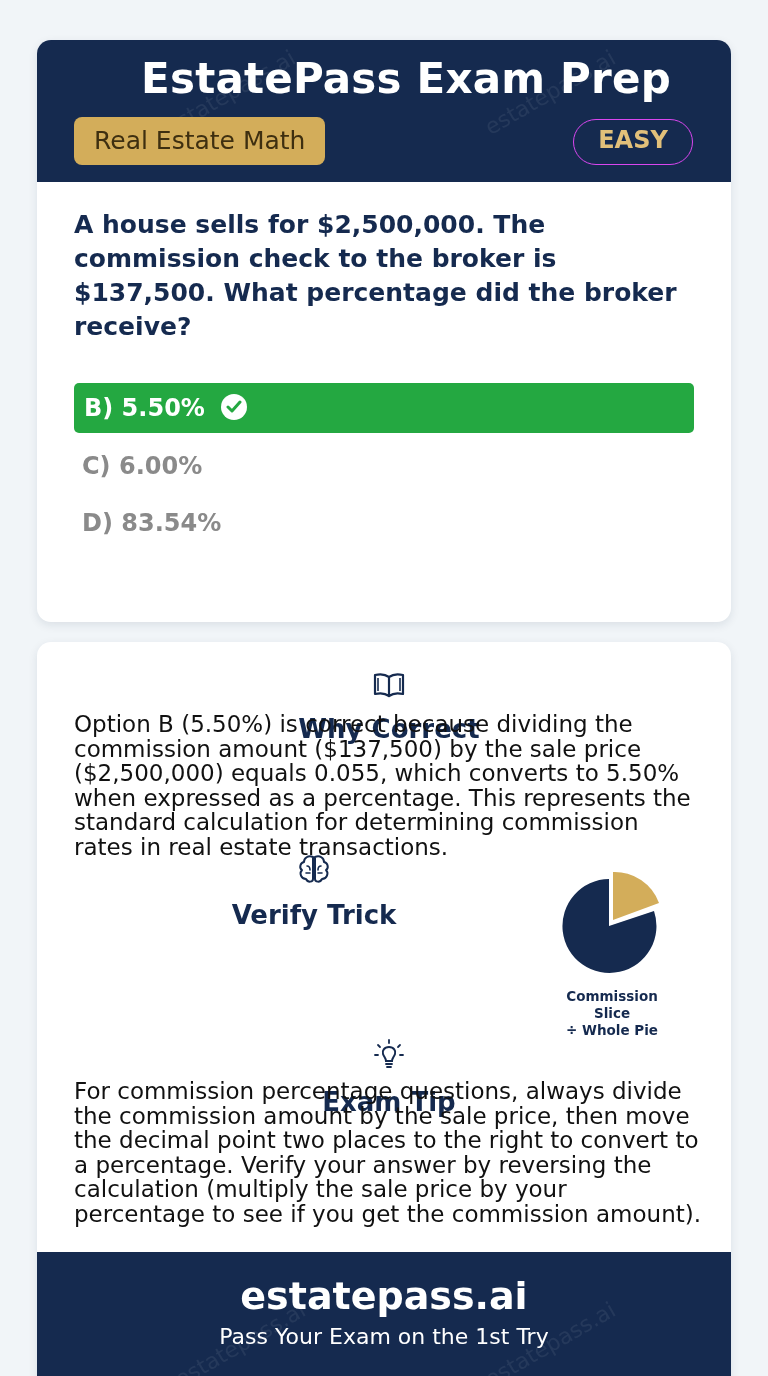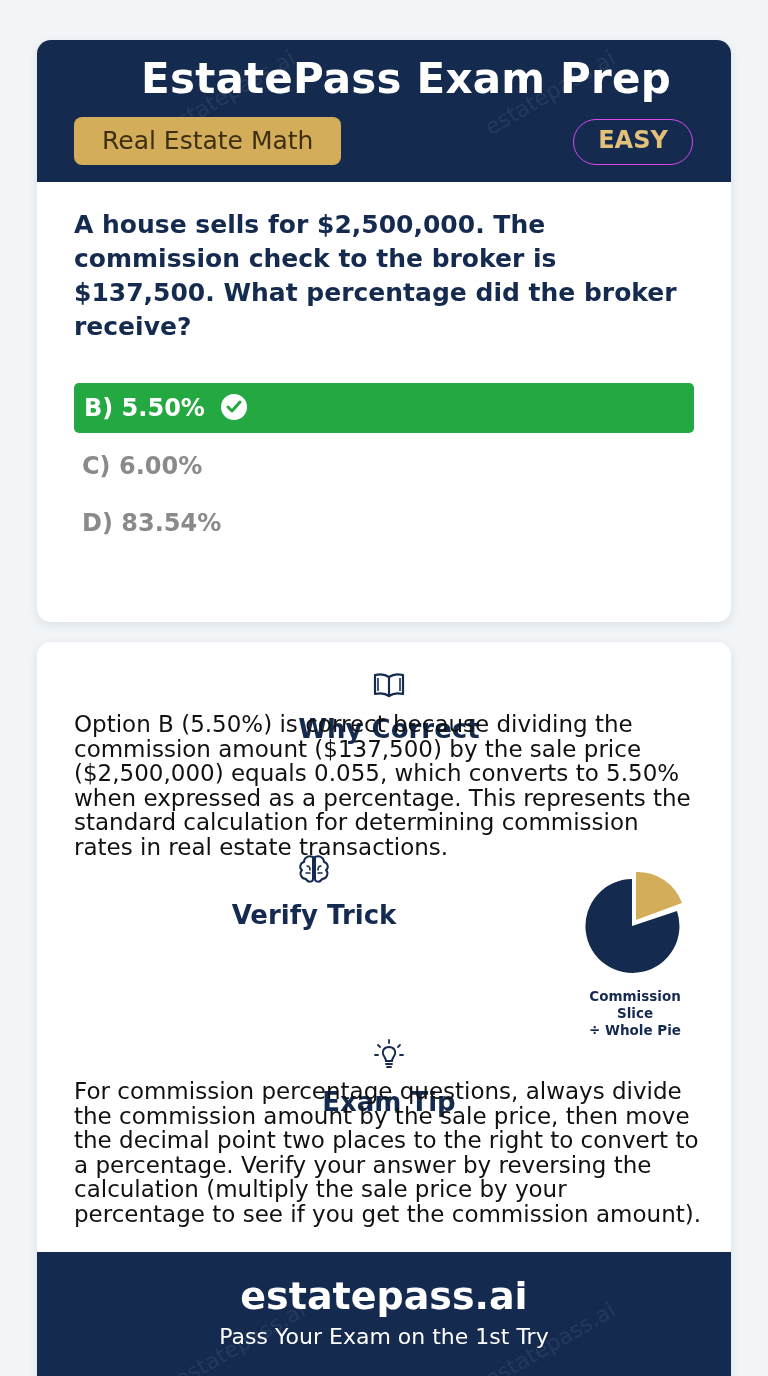--- a/index.html
+++ b/index.html
@@ -18,21 +18,21 @@
     #card-explain { top: 642px; height: 760px; }
 
     .header {
       position: relative; height: 142px; background: #152a4f; overflow: hidden;
     }
     .header .title {
       position: absolute; left: 0; right: 0; top: 14px; text-align: center;
       color: #ffffff; font-weight: bold; font-size: 42px; letter-spacing: 0.2px; padding-left: 44px;
     }
     .badge-topic {
-      position: absolute; left: 37px; top: 77px; height: 48px; padding: 0 28px;
+      position: absolute; left: 37px; top: 77px; height: 48px; padding: 0 20px;
       background: #d3ad5a; color: #3e2f10; border-radius: 8px;
       font-size: 25px; line-height: 48px;
     }
     .badge-level {
       position: absolute; right: 38px; top: 79px; width: 120px; height: 46px;
       border: 1px solid #d946ef; border-radius: 24px; color: #e2c07a;
       font-size: 24px; font-weight: bold; line-height: 40px; text-align: center;
     }
     .watermark {
       position: absolute; color: rgba(255,255,255,0.07); font-size: 22px;
@@ -64,21 +64,21 @@
 
     .section { position: absolute; left: 37px; width: 630px; }
     .sec-title {
       display: flex; align-items: center; gap: 10px;
       font-weight: bold; font-size: 26px; color: #152a4f; height: 36px; flex-direction: column;
     }
     .sec-body {
       font-size: 23px; line-height: 24.5px; color: #111111; margin-top: 4px;
     }
     .pie-box {
-      position: absolute; left: 533px; top: 226px; width: 130px; text-align: center;
+      position: absolute; left: 510px; top: 226px; width: 130px; text-align: center;
     }
     .pie-caption {
       font-size: 13.5px; font-weight: bold; color: #152a4f; line-height: 17px; margin-top: 6px;
     }
 
     .footer {
       position: absolute; left: 37px; top: 1252px; width: 694px; height: 124px;
       background: #152a4f; overflow: hidden;
     }
     .footer .brand {

